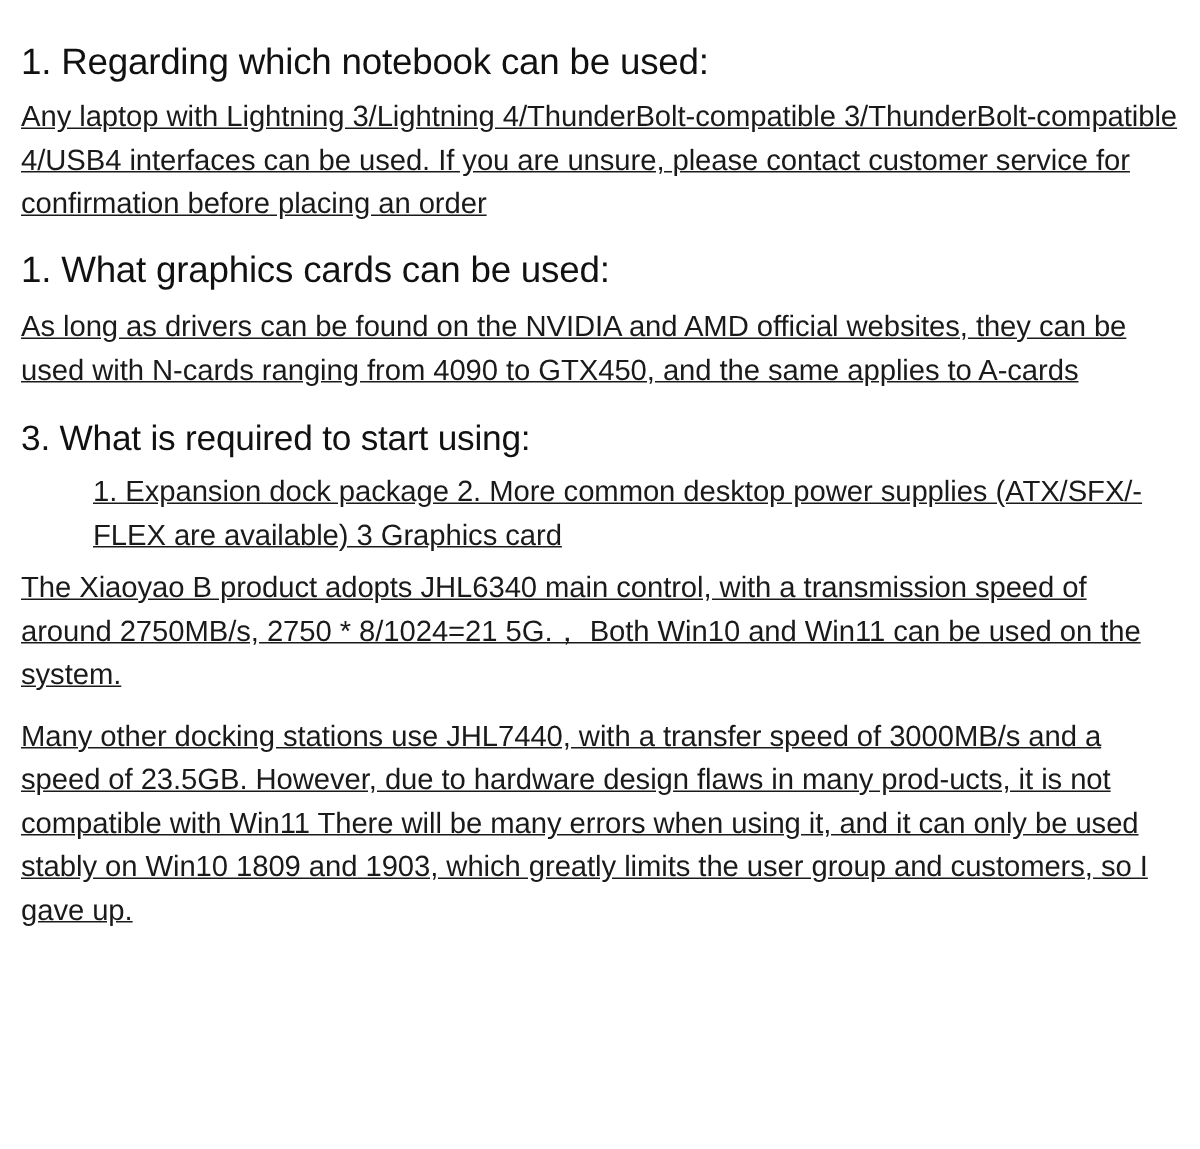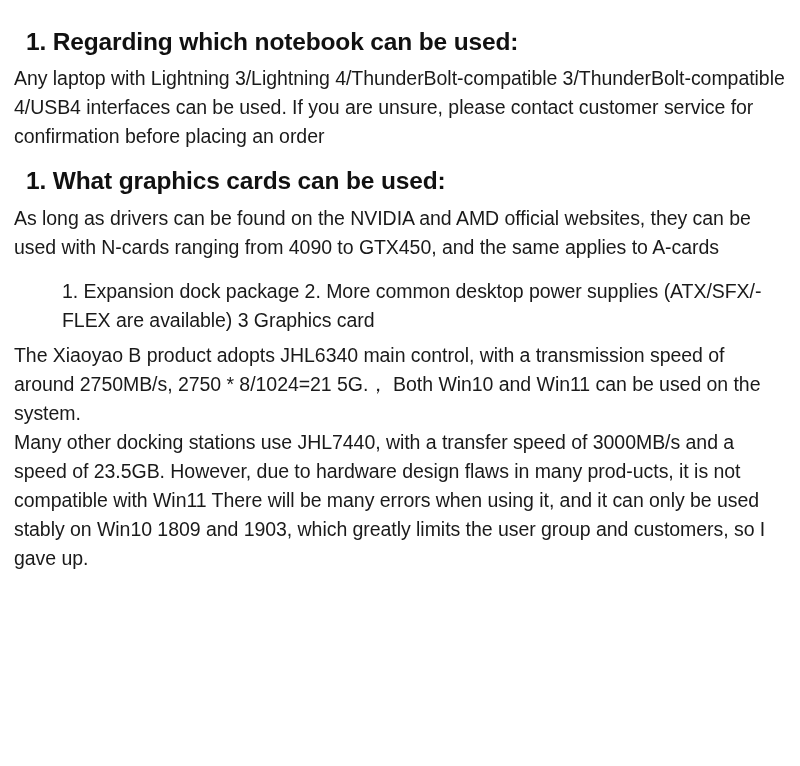--- a/index.html
+++ b/index.html
@@ -18,43 +18,44 @@
     box-sizing: border-box;
     width: 800px;
     height: 766px;
     padding: 26px 14px 0 14px;
   }
   .section {
     margin-bottom: 6px;
   }
   .heading {
     font-size: 24.5px;
-    font-weight: 700;
+    font-weight: 400;
     line-height: 1.32;
     letter-spacing: -0.15px;
-    margin: 0 0 6px 12px;
+    margin: 0 0 6px 0;
     color: #111111;
   }
   .section-2 .heading,
   .section-3 .heading,
   .section-4 .heading {
     margin-top: 14px;
   }
   .section-3 .heading {
     font-size: 23.5px;
   }
   .body-text {
     font-size: 19.5px;
     line-height: 1.49;
     letter-spacing: -0.05px;
     margin: 0;
     color: #1a1a1a;
+    text-decoration: underline;
   }
   .body-text + .body-text {
-    margin-top: 0px;
+    margin-top: 12px;
   }
   .section-1 .body-text { margin-bottom: 2px; }
   .section-2 .body-text { margin-bottom: 15px; }
   .section-3 .body-text { margin-bottom: 2px; margin-left: 48px; }
 </style>
 </head>
 <body>
 
 <div class="page">
 
@@ -62,20 +63,21 @@
     <h2 class="heading">1. Regarding which notebook can be used:</h2>
     <p class="body-text">Any laptop with Lightning 3/Lightning 4/ThunderBolt-compatible 3/ThunderBolt-compatible 4/USB4 interfaces can be used. If you are unsure, please contact customer service for confirmation before placing an order</p>
   </div>
 
   <div class="section section-2">
     <h2 class="heading">1. What graphics cards can be used:</h2>
     <p class="body-text">As long as drivers can be found on the NVIDIA and AMD official websites, they can be used with N-cards ranging from 4090 to GTX450, and the same applies to A-cards</p>
   </div>
 
   <div class="section section-3">
+    <h2 class="heading">3. What is required to start using:</h2>
     <p class="body-text">1. Expansion dock package 2. More common desktop power supplies (ATX/SFX/-FLEX are available) 3 Graphics card</p>
   </div>
 
   <div class="section section-4">
     <p class="body-text">The Xiaoyao B product adopts JHL6340 main control, with a transmission speed of around 2750MB/s, 2750 * 8/1024=21 5G.， Both Win10 and Win11 can be used on the system.</p>
     <p class="body-text">Many other docking stations use JHL7440, with a transfer speed of 3000MB/s and a speed of 23.5GB. However, due to hardware design flaws in many prod-ucts, it is not compatible with Win11 There will be many errors when using it, and it can only be used stably on Win10 1809 and 1903, which greatly limits the user group and customers, so I gave up.</p>
   </div>
 
 </div>
 

